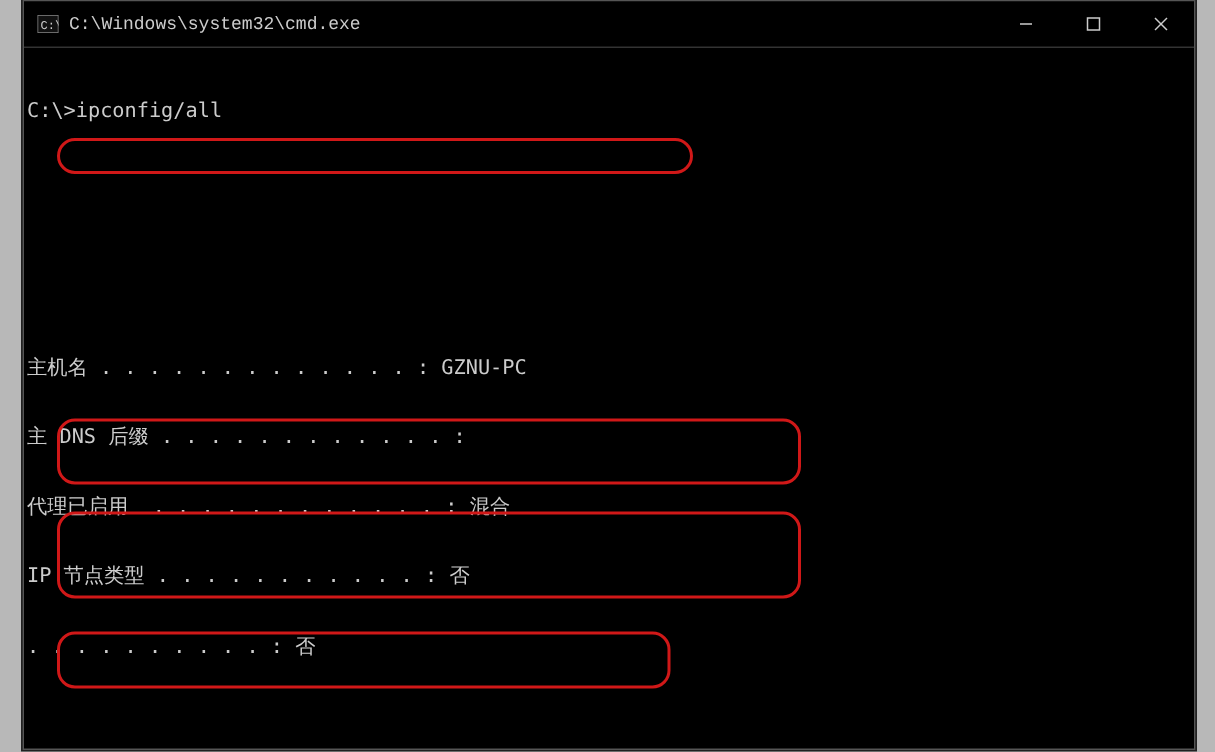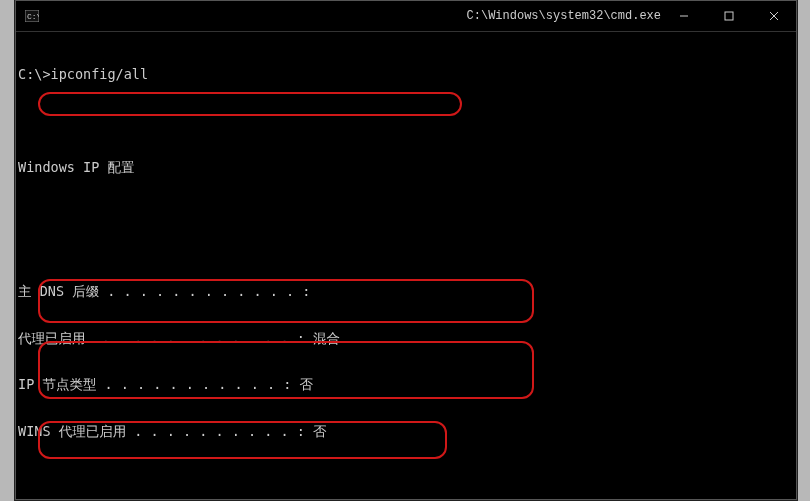--- a/index.html
+++ b/index.html
@@ -34,21 +34,20 @@
     width: 16px;
     height: 16px;
     margin: 0 6px 0 8px;
     display: inline-flex;
     align-items: center;
     justify-content: center;
   }
   .titlebar .title {
     flex: 1;
     white-space: nowrap;
-    text-align: right;
   }
   .win-controls {
     display: flex;
     height: 100%;
   }
   .win-btn {
     width: 45px;
     height: 100%;
     display: flex;
     align-items: center;
@@ -116,28 +115,28 @@
             <line x1="1" y1="1" x2="9" y2="9" stroke="#ccc" stroke-width="1"></line>
             <line x1="9" y1="1" x2="1" y2="9" stroke="#ccc" stroke-width="1"></line>
           </svg>
       </div>
     </div>
   </div>
 
   <div class="terminal">
     <div class="line"><span>C:\&gt;</span><span>ipconfig/all</span></div>
     <div class="line"> </div>
-    <div class="line">Windows IP 配置</div>
     <div class="line"> </div>
 
     
+    <div class="line">   <span class="label">主机名</span><span> . . . . . . . . . . . . . : </span><span class="val">GZNU-PC</span></div>
     <div class="line">   <span class="label">主 DNS 后缀 </span><span>. . . . . . . . . . . . : </span><span class="val"></span></div>
     <div class="line">   <span class="label">代理已启用 </span><span> . . . . . . . . . . . . : </span><span class="val">混合</span></div>
     <div class="line">   <span class="label">IP 节点类型 </span><span>. . . . . . . . . . . : </span><span class="val">否</span></div>
-    <div class="line">   <span class="label">WINS 代理已启用 </span><span>. . . . . . . . . . : </span><span class="val">否</span></div>
+    <div class="line">   <span>. . . . . . . . . . : </span><span class="val">否</span></div>
 
     
     
     
 
     
     
     
     
     

